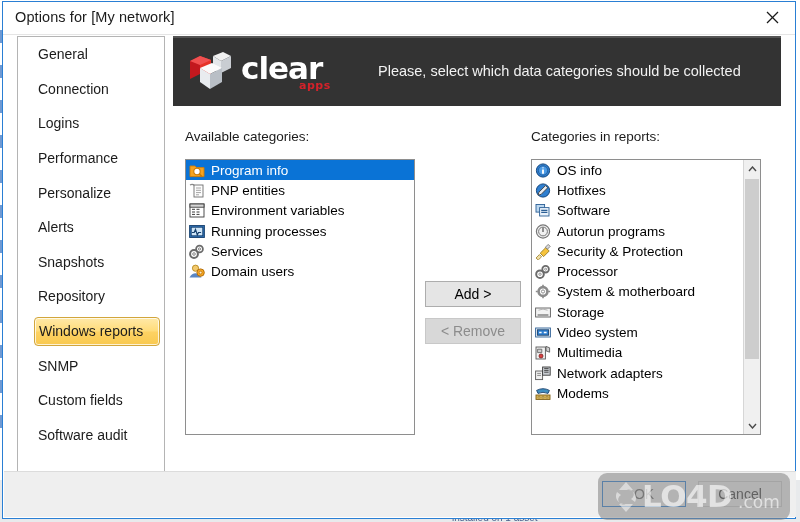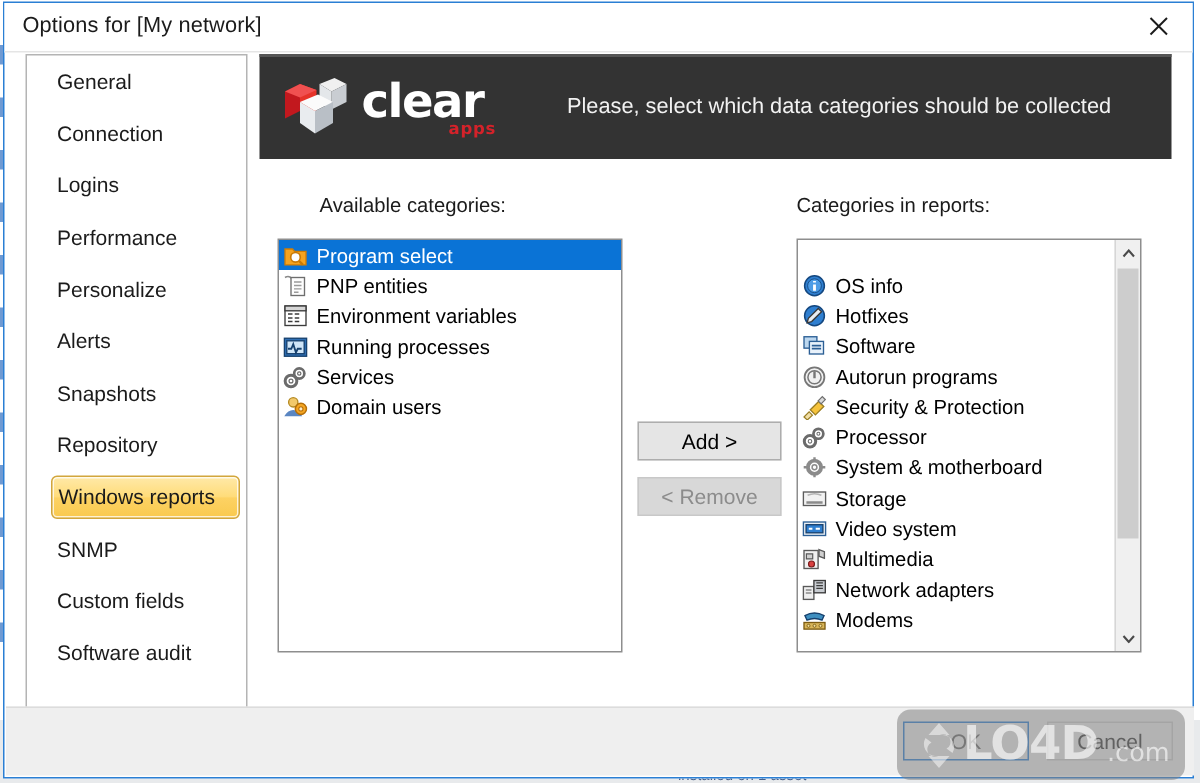--- a/index.html
+++ b/index.html
@@ -152,41 +152,41 @@
     font-family: "Liberation Sans", sans-serif;
     white-space: nowrap;
   }
 
   
   .list-label {
     position: absolute;
     font-size: 13.5px;
     color: #1b1b1b;
   }
-  .label-left  { left: 12px;  top: 93px; margin-left: 28px; }
+  .label-left  { left: 12px;  top: 93px; }
   .label-right { left: 358px; top: 93px; }
 
   
   .listbox {
     position: absolute;
     background: #ffffff;
     border: 1px solid #8e8e8e;
     box-sizing: border-box;
     overflow: hidden;
   }
   .list-left {
     left: 12px; top: 123px;
     width: 230px; height: 276px;
   }
   .list-right {
     left: 358px; top: 123px;
     width: 230px; height: 276px;
   }
   .list-inner { position: absolute; left:0; top:0; right:0; }
-  .list-right .list-inner { right: 17px; margin-top: 20px; }
+  .list-right .list-inner { right: 17px; }
 
   .li {
     height: 20.3px;
     display: flex;
     align-items: center;
     font-size: 13.5px;
     color: #000000;
     padding-left: 2px;
     cursor: default;
     box-sizing: border-box;
@@ -438,21 +438,21 @@
     <div class="list-label label-right">Categories in reports:</div>
 
     <div class="listbox list-left">
       <div class="list-inner" id="left-list">
           <div class="li selected">
             <svg class="ico" viewBox="0 0 18 17" width="18" height="17">
               <path d="M2 4 h5 l1.4 1.6 H16 v9 H2 Z" fill="#f5a31f" stroke="#d07d05" stroke-width="0.9"></path>
               <circle cx="9" cy="9.5" r="3.2" fill="#fff" stroke="#c97a06" stroke-width="1.1"></circle>
               <path d="M11.4 12 L14 14.6" fill="none" stroke="#c97a06" stroke-width="1.6"></path>
             </svg>
-            <span class="txt">Program select</span>
+            <span class="txt">Program info</span>
           </div>
           <div class="li">
             <svg class="ico" viewBox="0 0 18 17" width="18" height="17">
               <path d="M2 3 q2.5 -1.6 4.5 .6" fill="none" stroke="#8a8a8a" stroke-width="1.1"></path>
               <rect x="6" y="3" width="9" height="12" fill="#fdfdfd" stroke="#6e6e6e" stroke-width="0.9"></rect>
               <path d="M8 6 h5 M8 8.3 h5 M8 10.6 h5 M8 12.8 h3" fill="none" stroke="#9a9a9a" stroke-width="0.9"></path>
             </svg>
             <span class="txt">PNP entities</span>
           </div>
           <div class="li">

